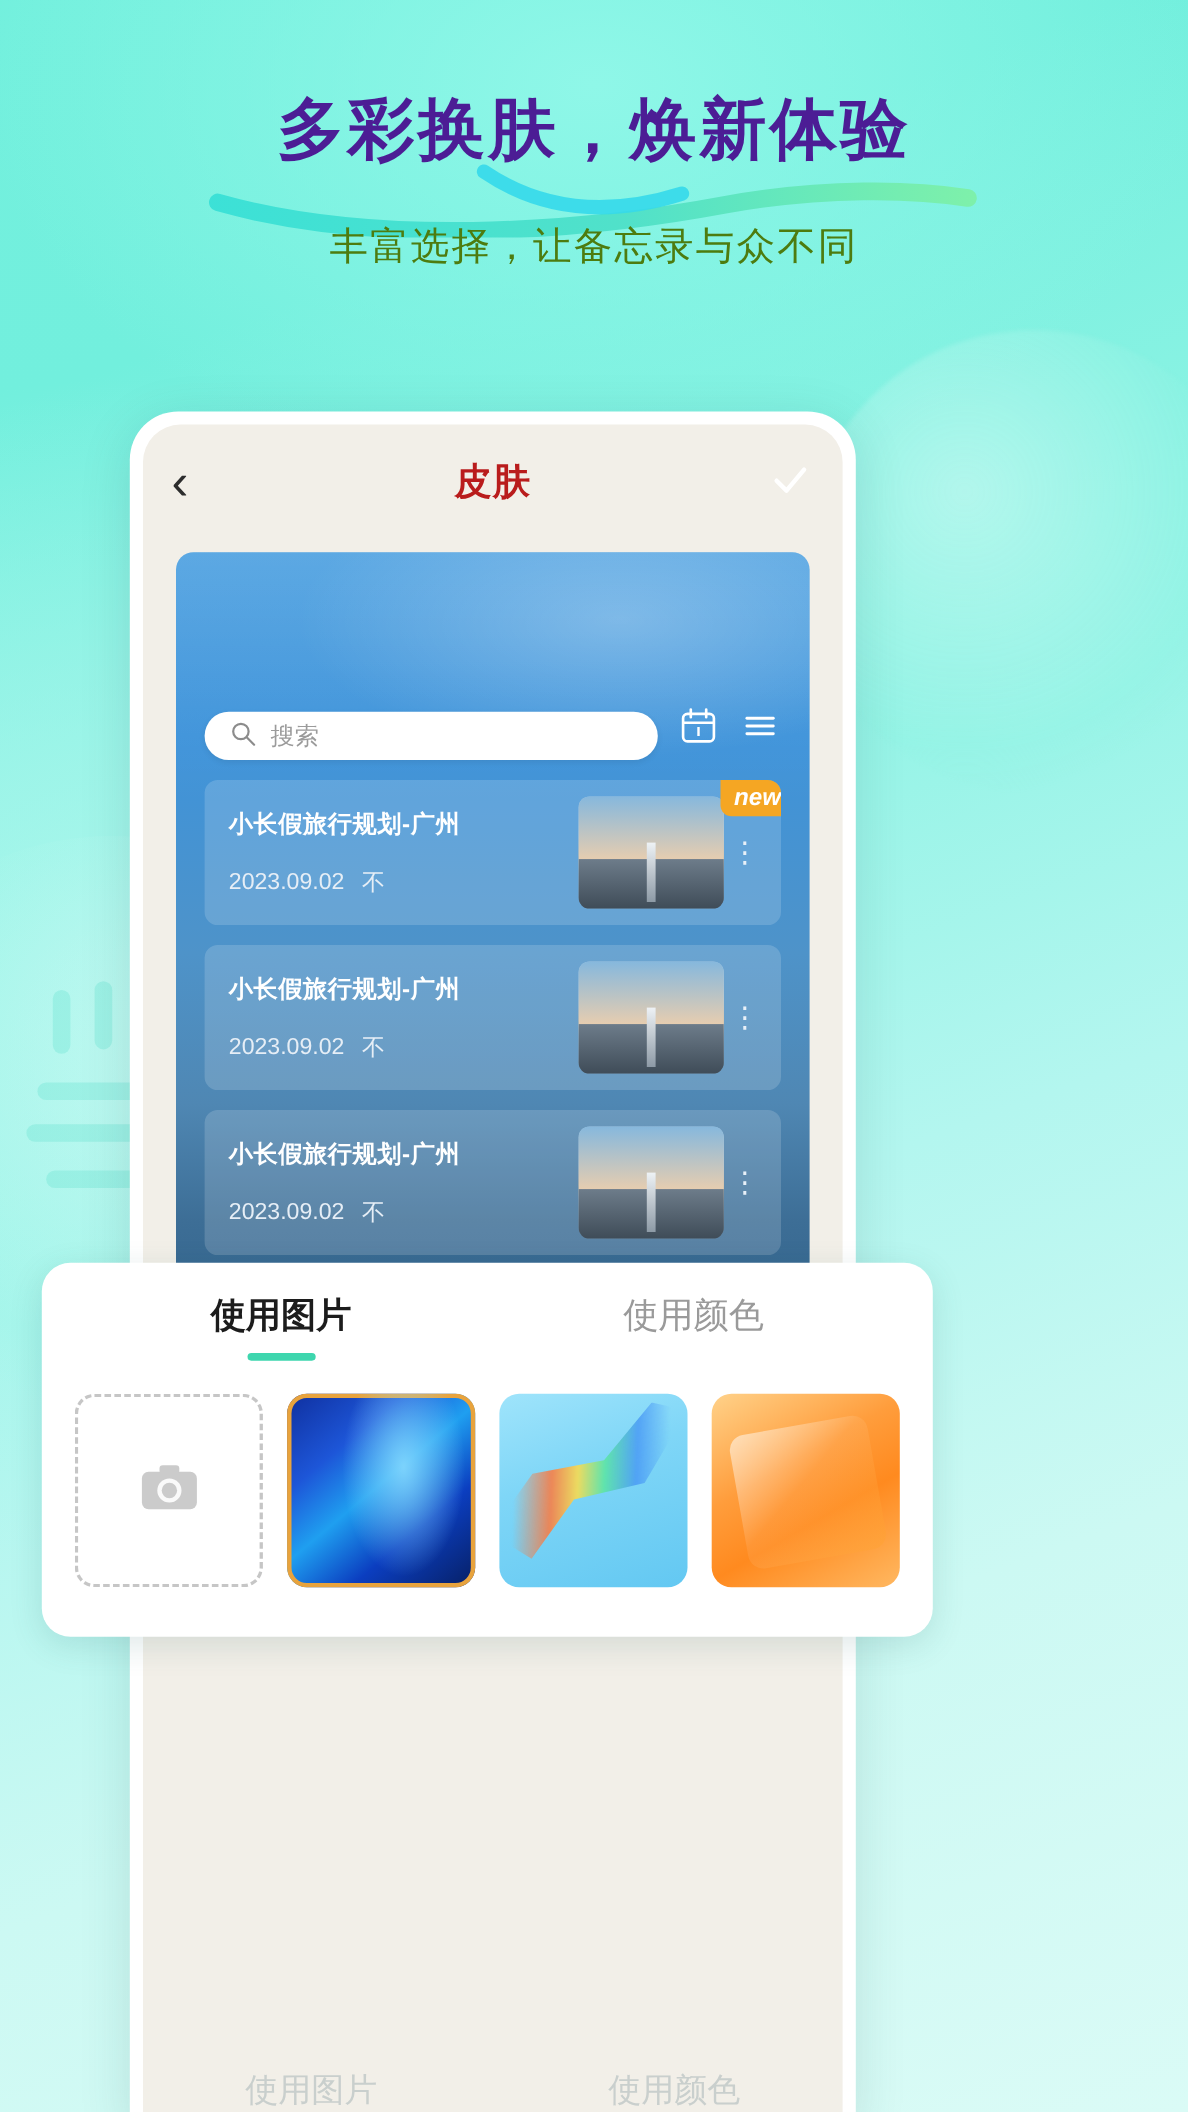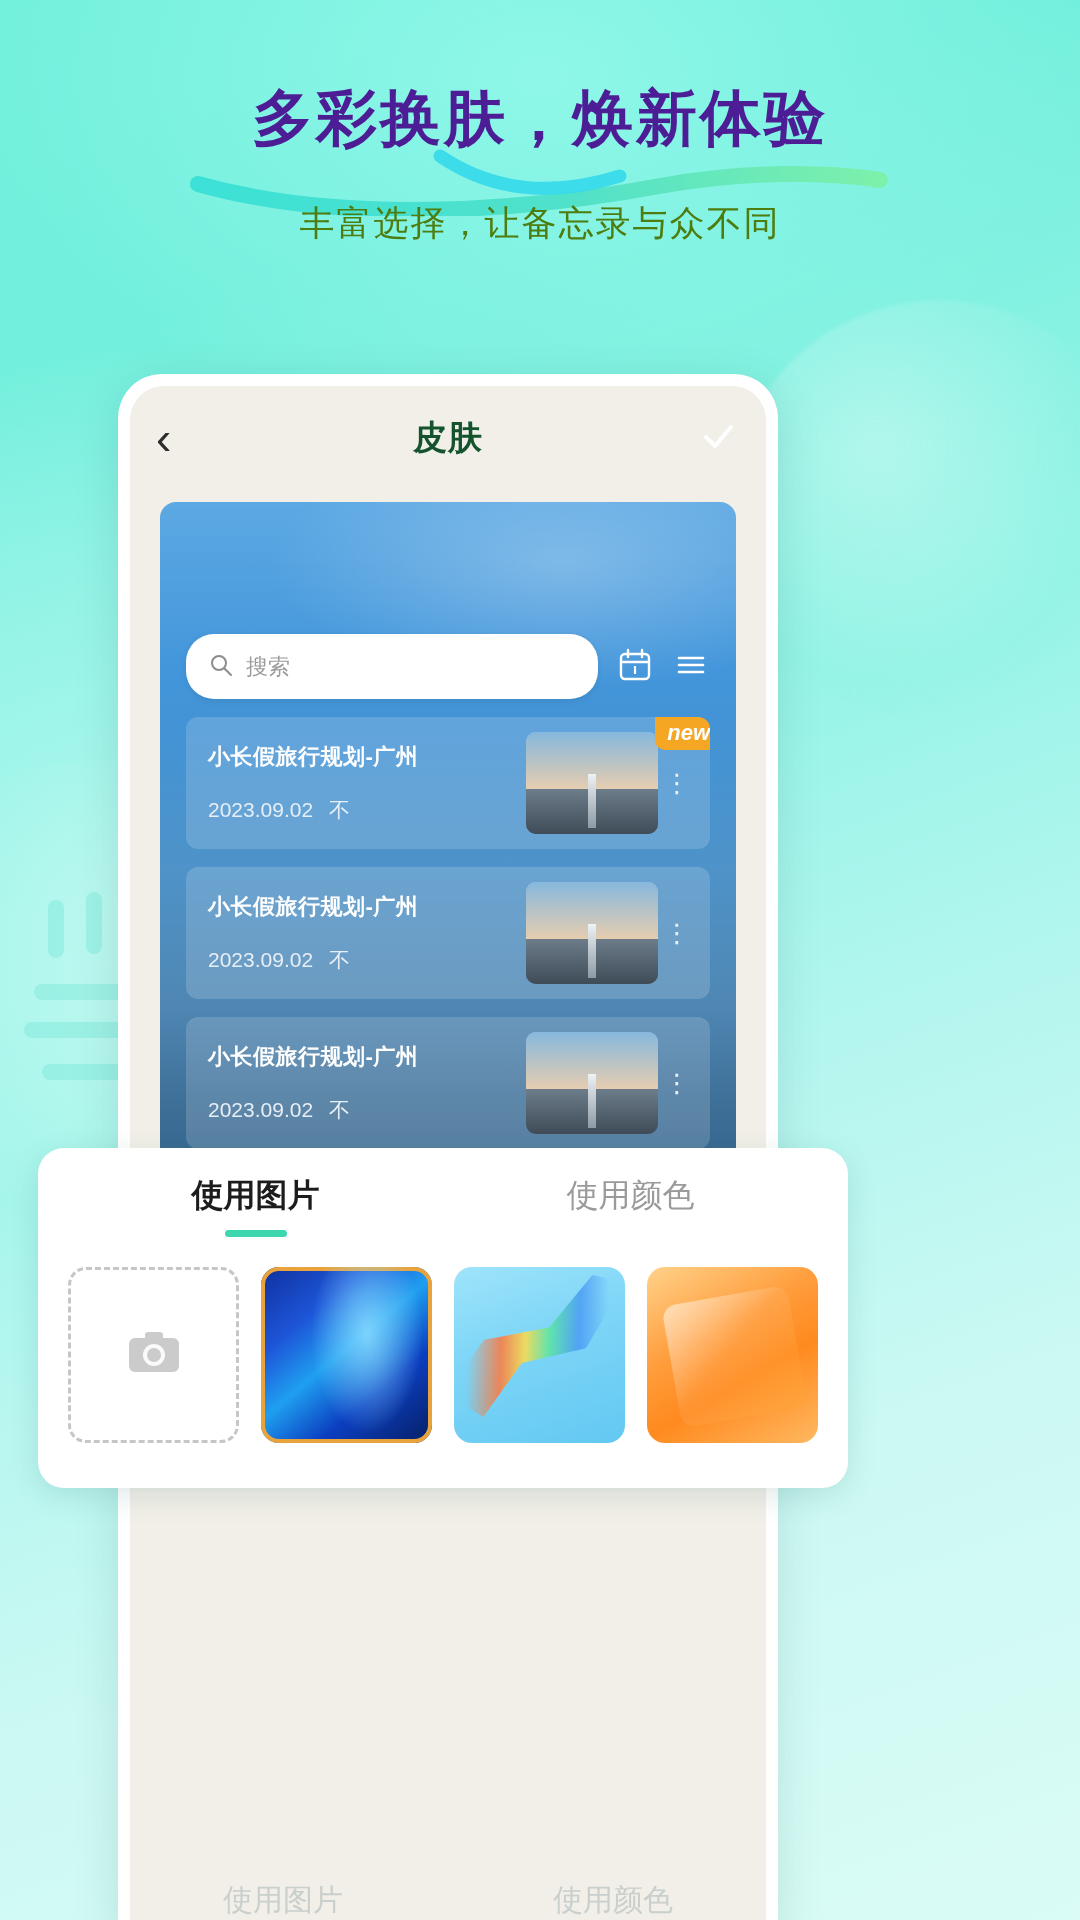--- a/index.html
+++ b/index.html
@@ -51,41 +51,42 @@
   .phone-screen {
     width:100%; height:100%; background:#f2efe8;
     border-radius:34px 34px 0 0; overflow:hidden; position:relative;
   }
   .app-header {
     height:104px; display:flex; align-items:center; padding:0 26px; position:relative;
   }
   .back-arrow { font-size:46px; color:#2d2d2d; line-height:1; font-weight:300; cursor:pointer; }
   .app-title {
     position:absolute; left:0; width:100%; text-align:center;
-    font-size:34px; font-weight:bold; color:#14532d; letter-spacing:1px;
+    font-size:34px; font-weight:bold; color:#b91c1c; letter-spacing:1px;
   }
   .check-btn { margin-left:auto; z-index:2; }
 
   
   .preview {
     margin:12px 30px 0 30px; height:760px; border-radius:16px; overflow:hidden;
     position:relative;
     background:linear-gradient(180deg,#4a9fe0 0%,#3e93da 22%,#4e93c9 48%,#4f87b3 66%,#3d6e96 80%,#2c5d86 100%);
   }
   .preview::before {
     content:""; position:absolute; inset:0;
     background:
       radial-gradient(ellipse 420px 180px at 70% 8%, rgba(255,255,255,.25), rgba(255,255,255,0) 70%),
       linear-gradient(180deg, rgba(255,255,255,.10) 0%, rgba(255,255,255,0) 30%);
   }
   .prev-search-row { position:relative; display:flex; align-items:center; padding:132px 26px 0 26px; gap:18px; }
   .search-box {
-    flex:1; height:65px; background:#fff; border-radius:28px;
+    flex:1; height:44px; background:#fff; border-radius:28px;
     display:flex; align-items:center; padding:0 22px; gap:12px;
     box-shadow:0 2px 6px rgba(0,0,0,.08);
+    margin-top:13px;
   }
   .search-ph { color:#9b9b9b; font-size:22px; }
   .ic { flex:0 0 auto; }
 
   .chips-row { position:relative; display:flex; align-items:center; padding:26px 26px 0 26px; gap:14px; }
   .chips {
     flex:1; height:52px; border-radius:26px; display:flex; align-items:center;
     background:linear-gradient(90deg, rgba(18,62,99,.36), rgba(22,74,114,.30));
     padding:0 6px;
   }

